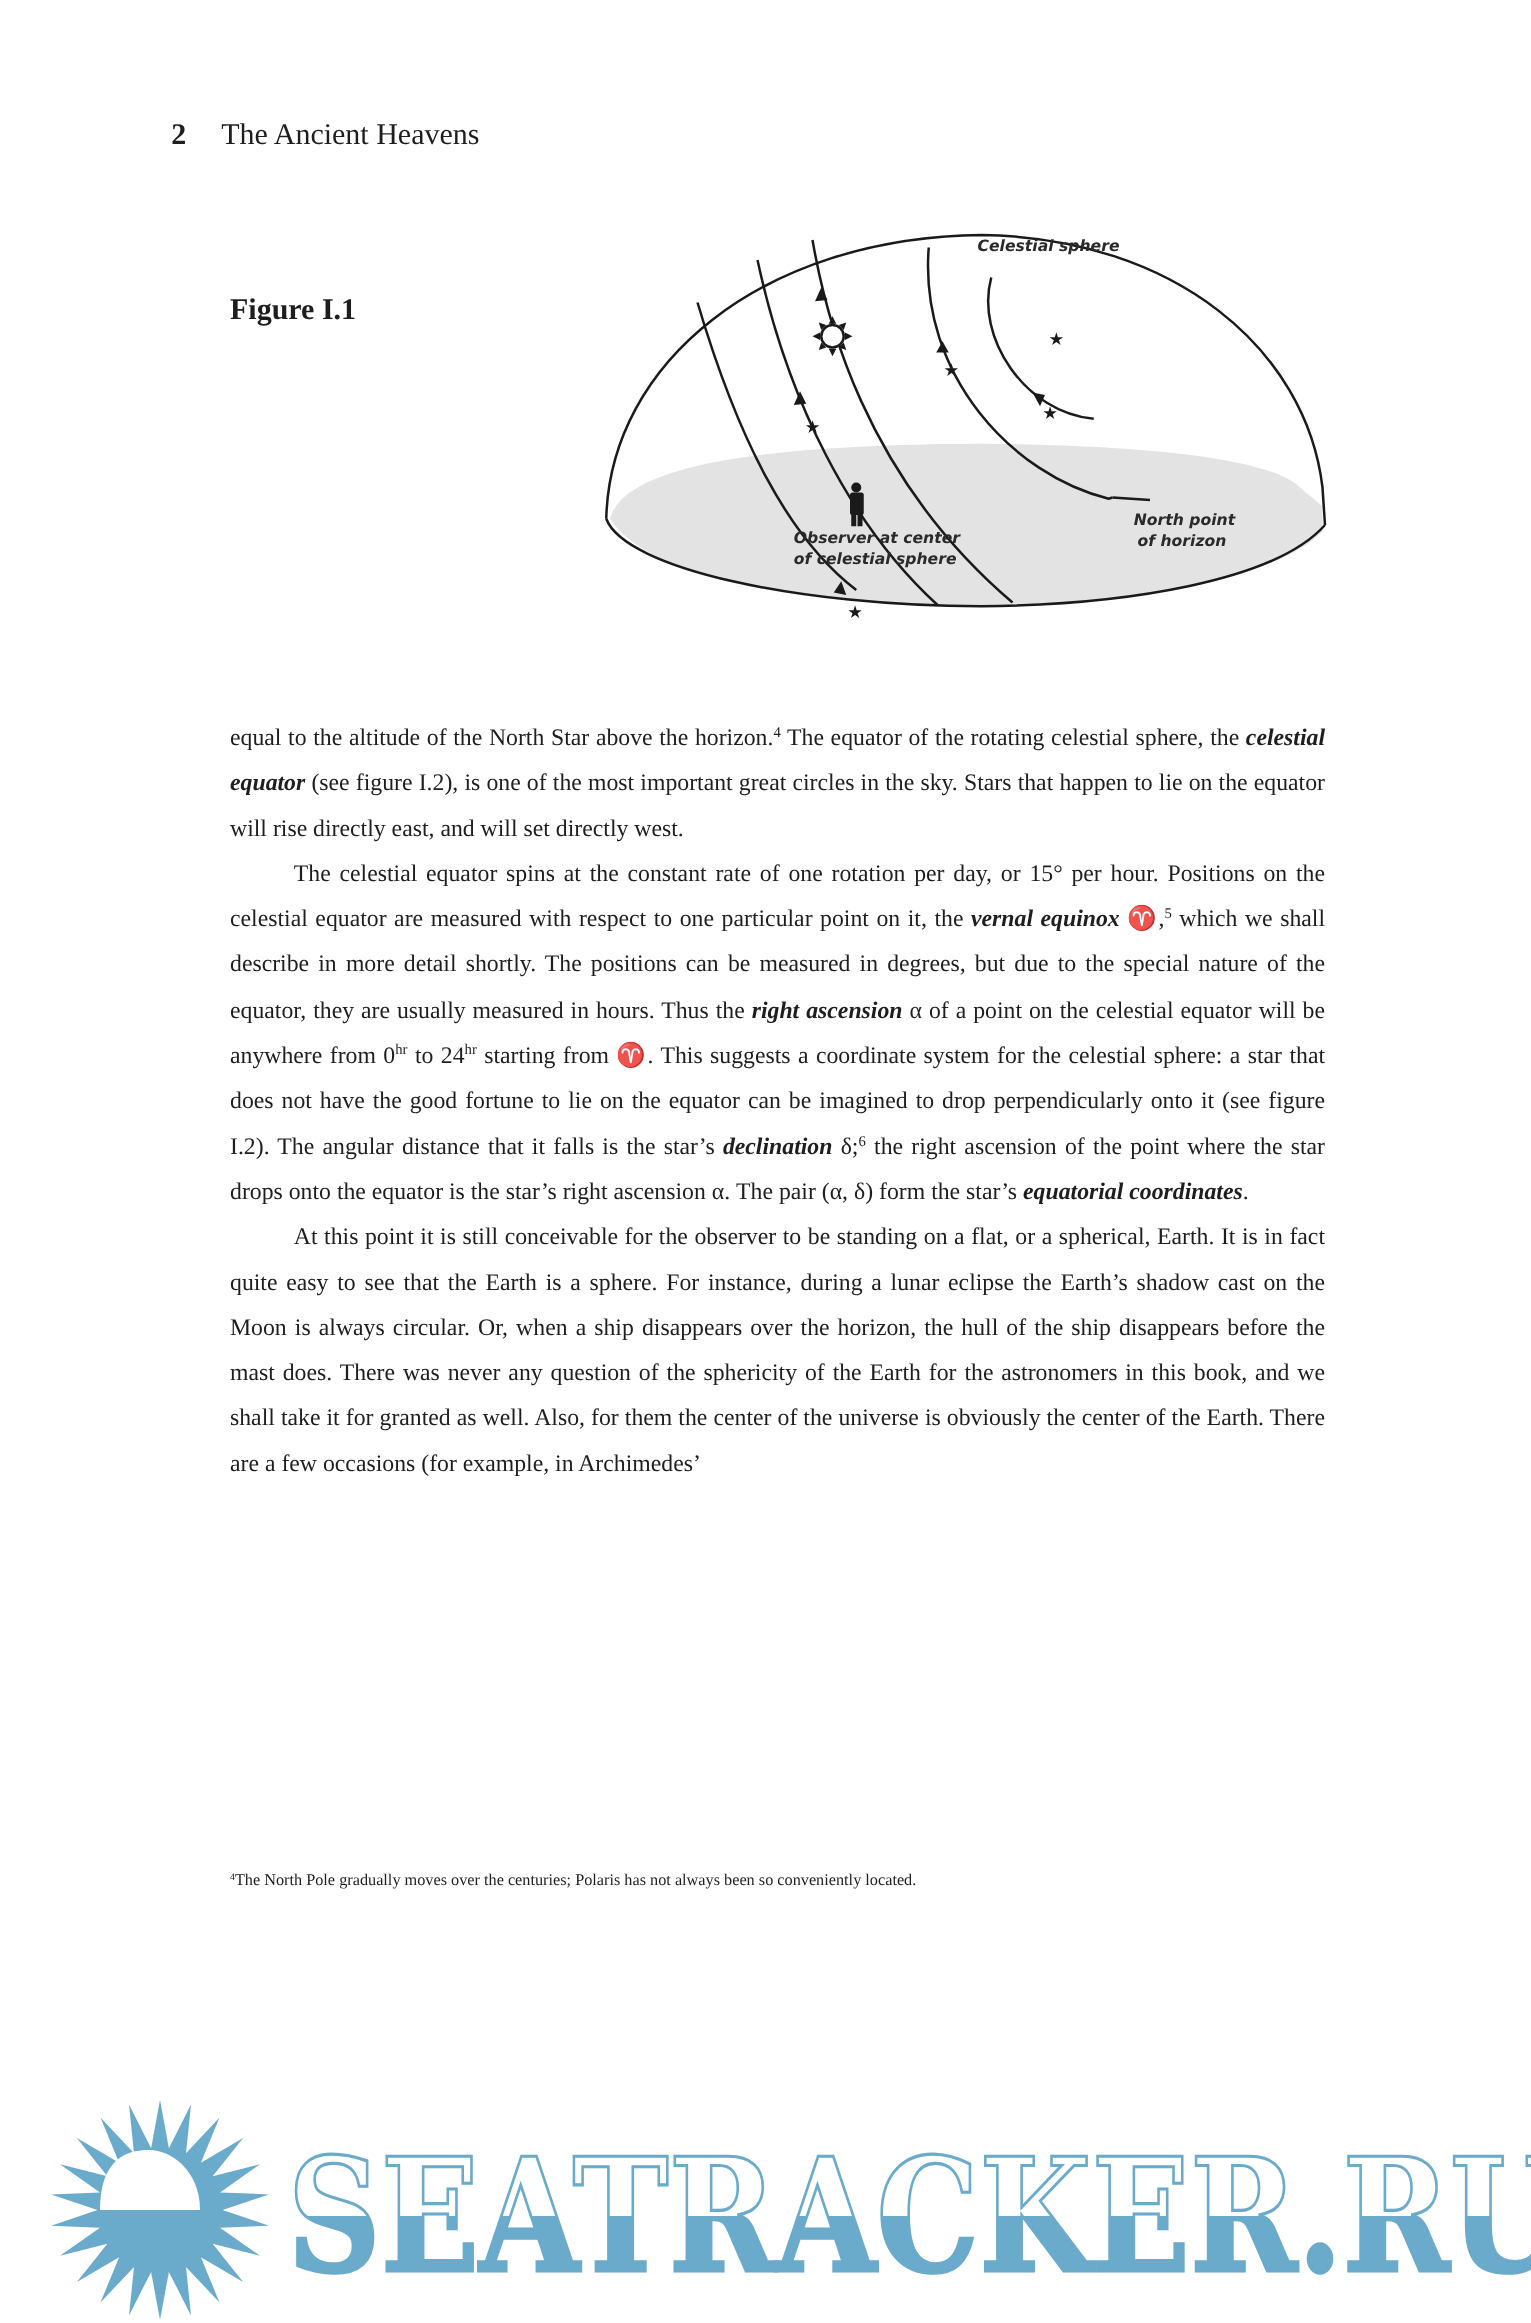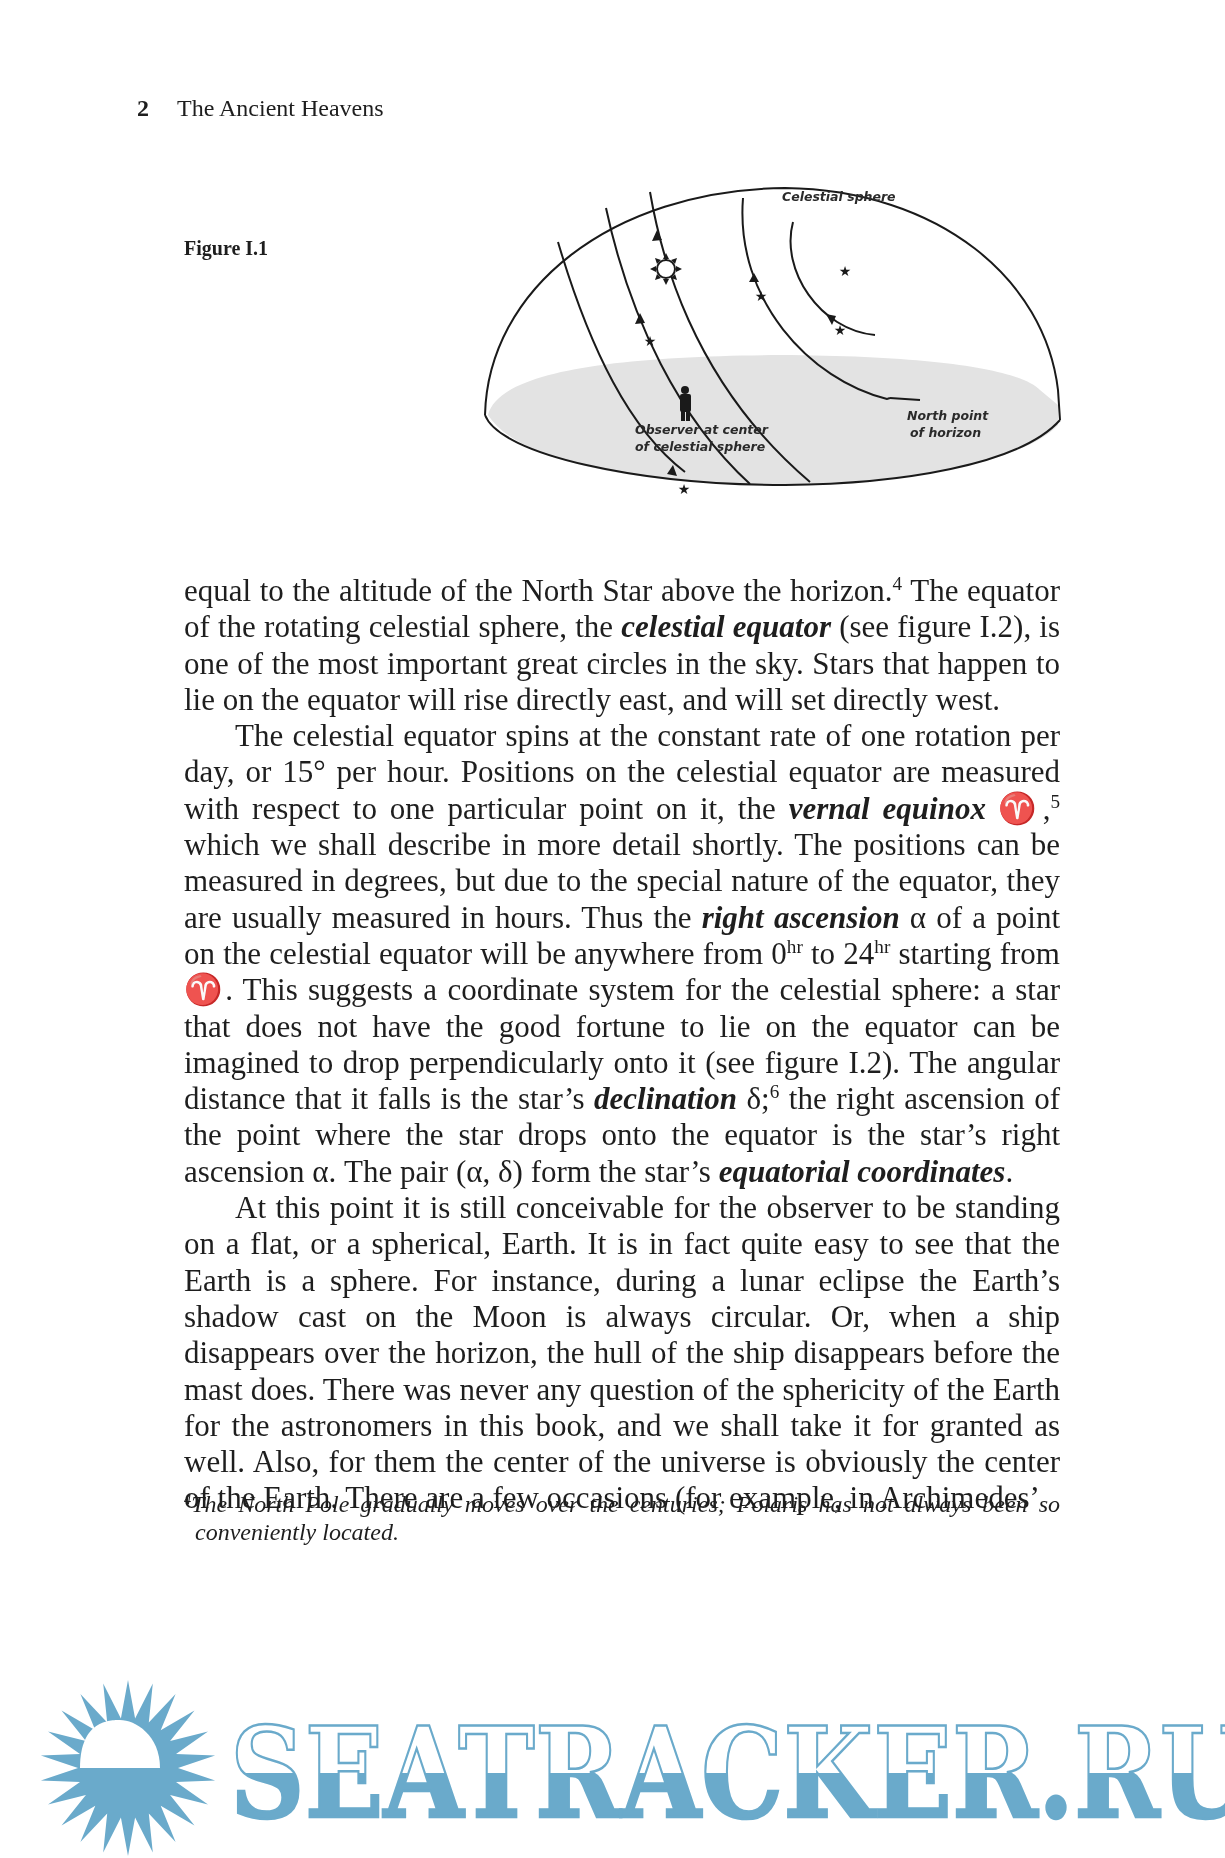--- a/index.html
+++ b/index.html
@@ -1,30 +1,30 @@
 <!DOCTYPE html>
 <html><head>
 <meta charset="utf-8">
 <style>
   html, body { margin:0; padding:0; background:#ffffff; }
   body { width:1225px; height:1858px; position:relative; overflow:hidden;
          font-family:"Liberation Serif", "DejaVu Serif", serif; color:#1e1e1e; }
   .running-head { position:absolute; left:137px; top:95px; font-size:24px; }
   .running-head .pno { font-weight:bold; margin-right:28px; }
-  .caption { position:absolute; left:184px; top:233px; width:260px; font-size:20px; line-height:30.5px; }
+  .caption { position:absolute; left:184px; top:233px; width:260px; font-size:24px; line-height:30.5px; }
   .caption .fig-label { font-weight:bold; display:block; }
   .figure { position:absolute; left:480px; top:180px; width:600px; height:330px; }
   .figure svg { width:600px; height:330px; display:block; }
   .fig-text { font-family:"DejaVu Sans", sans-serif; font-style:italic; font-weight:bold; fill:#2a2a2a; font-size:12.5px; }
-  .body-text { position:absolute; left:184px; top:573px; width:876px; font-size:31px; line-height:36.3px; text-align:justify; }
+  .body-text { position:absolute; left:184px; top:573px; width:876px; font-size:19px; line-height:36.3px; text-align:justify; }
   .body-text p { margin:0; }
   .body-text p.indent { text-indent:51px; }
   .body-text em { font-style:italic; font-weight:bold; }
   sup { font-size:0.62em; vertical-align:0.55em; line-height:0; }
-  .footnotes { position:absolute; left:184px; top:1490px; width:876px; font-size:24px; line-height:28.2px; text-align:justify;font-style:italic; }
+  .footnotes { position:absolute; left:184px; top:1490px; width:876px; font-size:13px; line-height:28.2px; text-align:justify; }
   .footnotes .fn { margin:0; padding-left:11px; text-indent:-11px; }
   .footnotes .fn sup { font-size:0.6em; }
   .watermark { position:absolute; left:0; top:1680px; width:1225px; height:178px;padding-left:40px; }
 </style>
 </head>
 <body>
 
 <div class="running-head">
   <span class="pno">2</span><span>The Ancient Heavens</span>
 </div>

